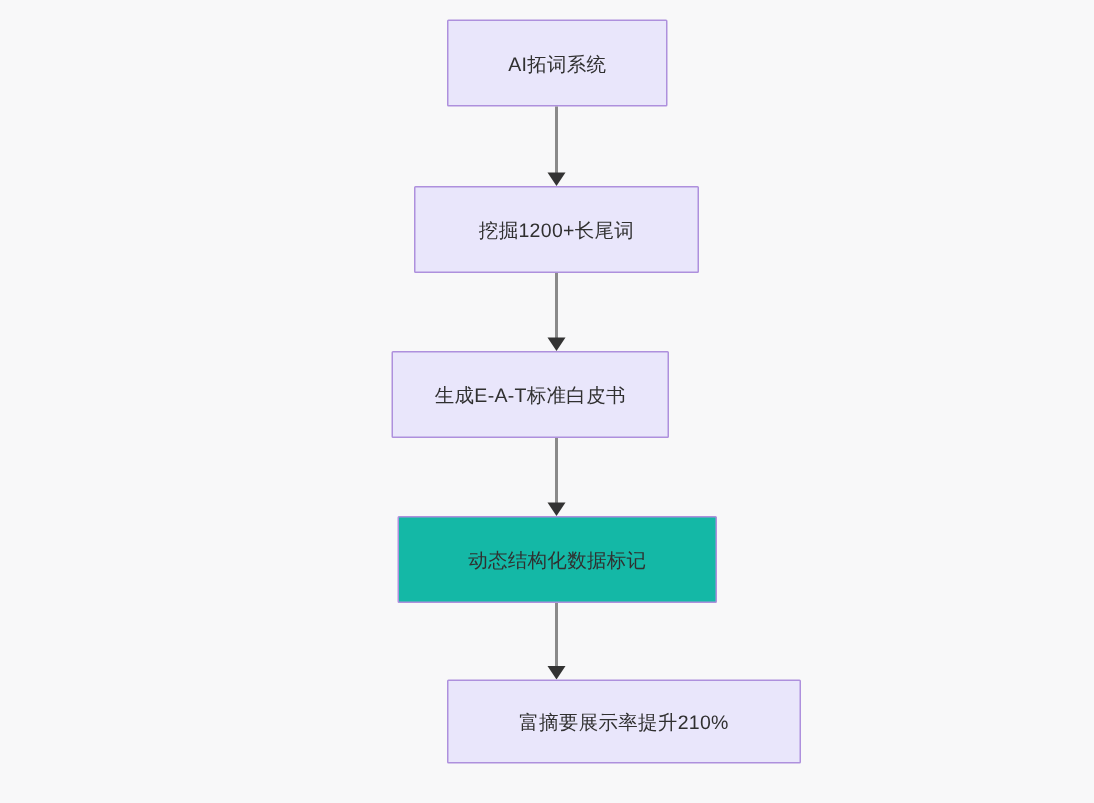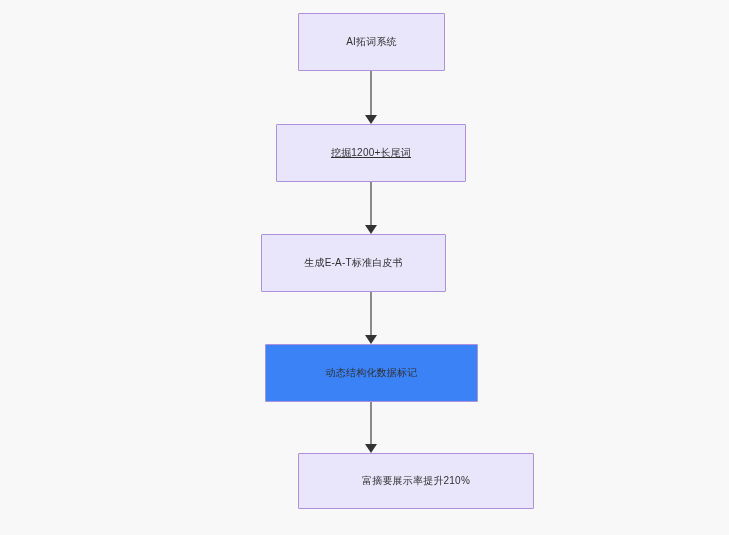--- a/index.html
+++ b/index.html
@@ -21,21 +21,21 @@
   .node {
     position: absolute;
     box-sizing: border-box;
     background: #e9e6fb;
     border: 1.6px solid #ae90dd;
     border-radius: 1px;
     display: flex;
     align-items: center;
     justify-content: center;
     color: #303030;
-    font-size: 10px;
+    font-size: 13px;
     line-height: 1;
     letter-spacing: 0.2px;
     white-space: nowrap;
   }
   .node-label {
     display: block;
     text-align: center;
   }
   .edge {
     position: absolute;
@@ -66,39 +66,39 @@
 
   <div class="node" style="left: 298px; top: 13px; width: 147px; height: 58px; background: rgb(233, 230, 251); border-color: rgb(174, 144, 221); color: rgb(48, 48, 48);">
     <span class="node-label">AI拓词系统</span>
   </div>
 
   <div class="edge" style="left: 371px; top: 71px;">
     <div class="edge-line" style="height: 46px; background: rgb(138, 138, 138);"></div>
     <div class="edge-arrow" style="top: 44px; border-top-color: rgb(51, 51, 51);"></div>
   </div>
 
-  <div class="node" style="left: 276px; top: 124px; width: 190px; height: 58px; background: rgb(233, 230, 251); border-color: rgb(174, 144, 221); color: rgb(48, 48, 48); text-decoration: underline;">
+  <div class="node" style="left: 276px; top: 124px; width: 190px; height: 58px; background: rgb(233, 230, 251); border-color: rgb(174, 144, 221); color: rgb(48, 48, 48);">
     <span class="node-label">挖掘1200+长尾词</span>
   </div>
 
   <div class="edge" style="left: 371px; top: 182px;">
     <div class="edge-line" style="height: 45px; background: rgb(138, 138, 138);"></div>
     <div class="edge-arrow" style="top: 43px; border-top-color: rgb(51, 51, 51);"></div>
   </div>
 
   <div class="node" style="left: 261px; top: 234px; width: 185px; height: 58px; background: rgb(233, 230, 251); border-color: rgb(174, 144, 221); color: rgb(48, 48, 48);">
     <span class="node-label">生成E-A-T标准白皮书</span>
   </div>
 
   <div class="edge" style="left: 371px; top: 292px;">
     <div class="edge-line" style="height: 45px; background: rgb(138, 138, 138);"></div>
     <div class="edge-arrow" style="top: 43px; border-top-color: rgb(51, 51, 51);"></div>
   </div>
 
-  <div class="node" style="left: 265px; top: 344px; width: 213px; height: 58px; background: #3b82f6; border-color: rgb(174, 144, 221); color: rgb(48, 48, 48);">
+  <div class="node" style="left: 265px; top: 344px; width: 213px; height: 58px; background: #14b8a6; border-color: rgb(174, 144, 221); color: rgb(48, 48, 48);">
     <span class="node-label">动态结构化数据标记</span>
   </div>
 
   <div class="edge" style="left: 371px; top: 402px;">
     <div class="edge-line" style="height: 44px; background: rgb(138, 138, 138);"></div>
     <div class="edge-arrow" style="top: 42px; border-top-color: rgb(51, 51, 51);"></div>
   </div>
 
   <div class="node" style="left: 254px; top: 453px; width: 236px; height: 56px; background: rgb(233, 230, 251); border-color: rgb(174, 144, 221); color: rgb(48, 48, 48); margin-left: 44px;">
     <span class="node-label">富摘要展示率提升210%</span>

